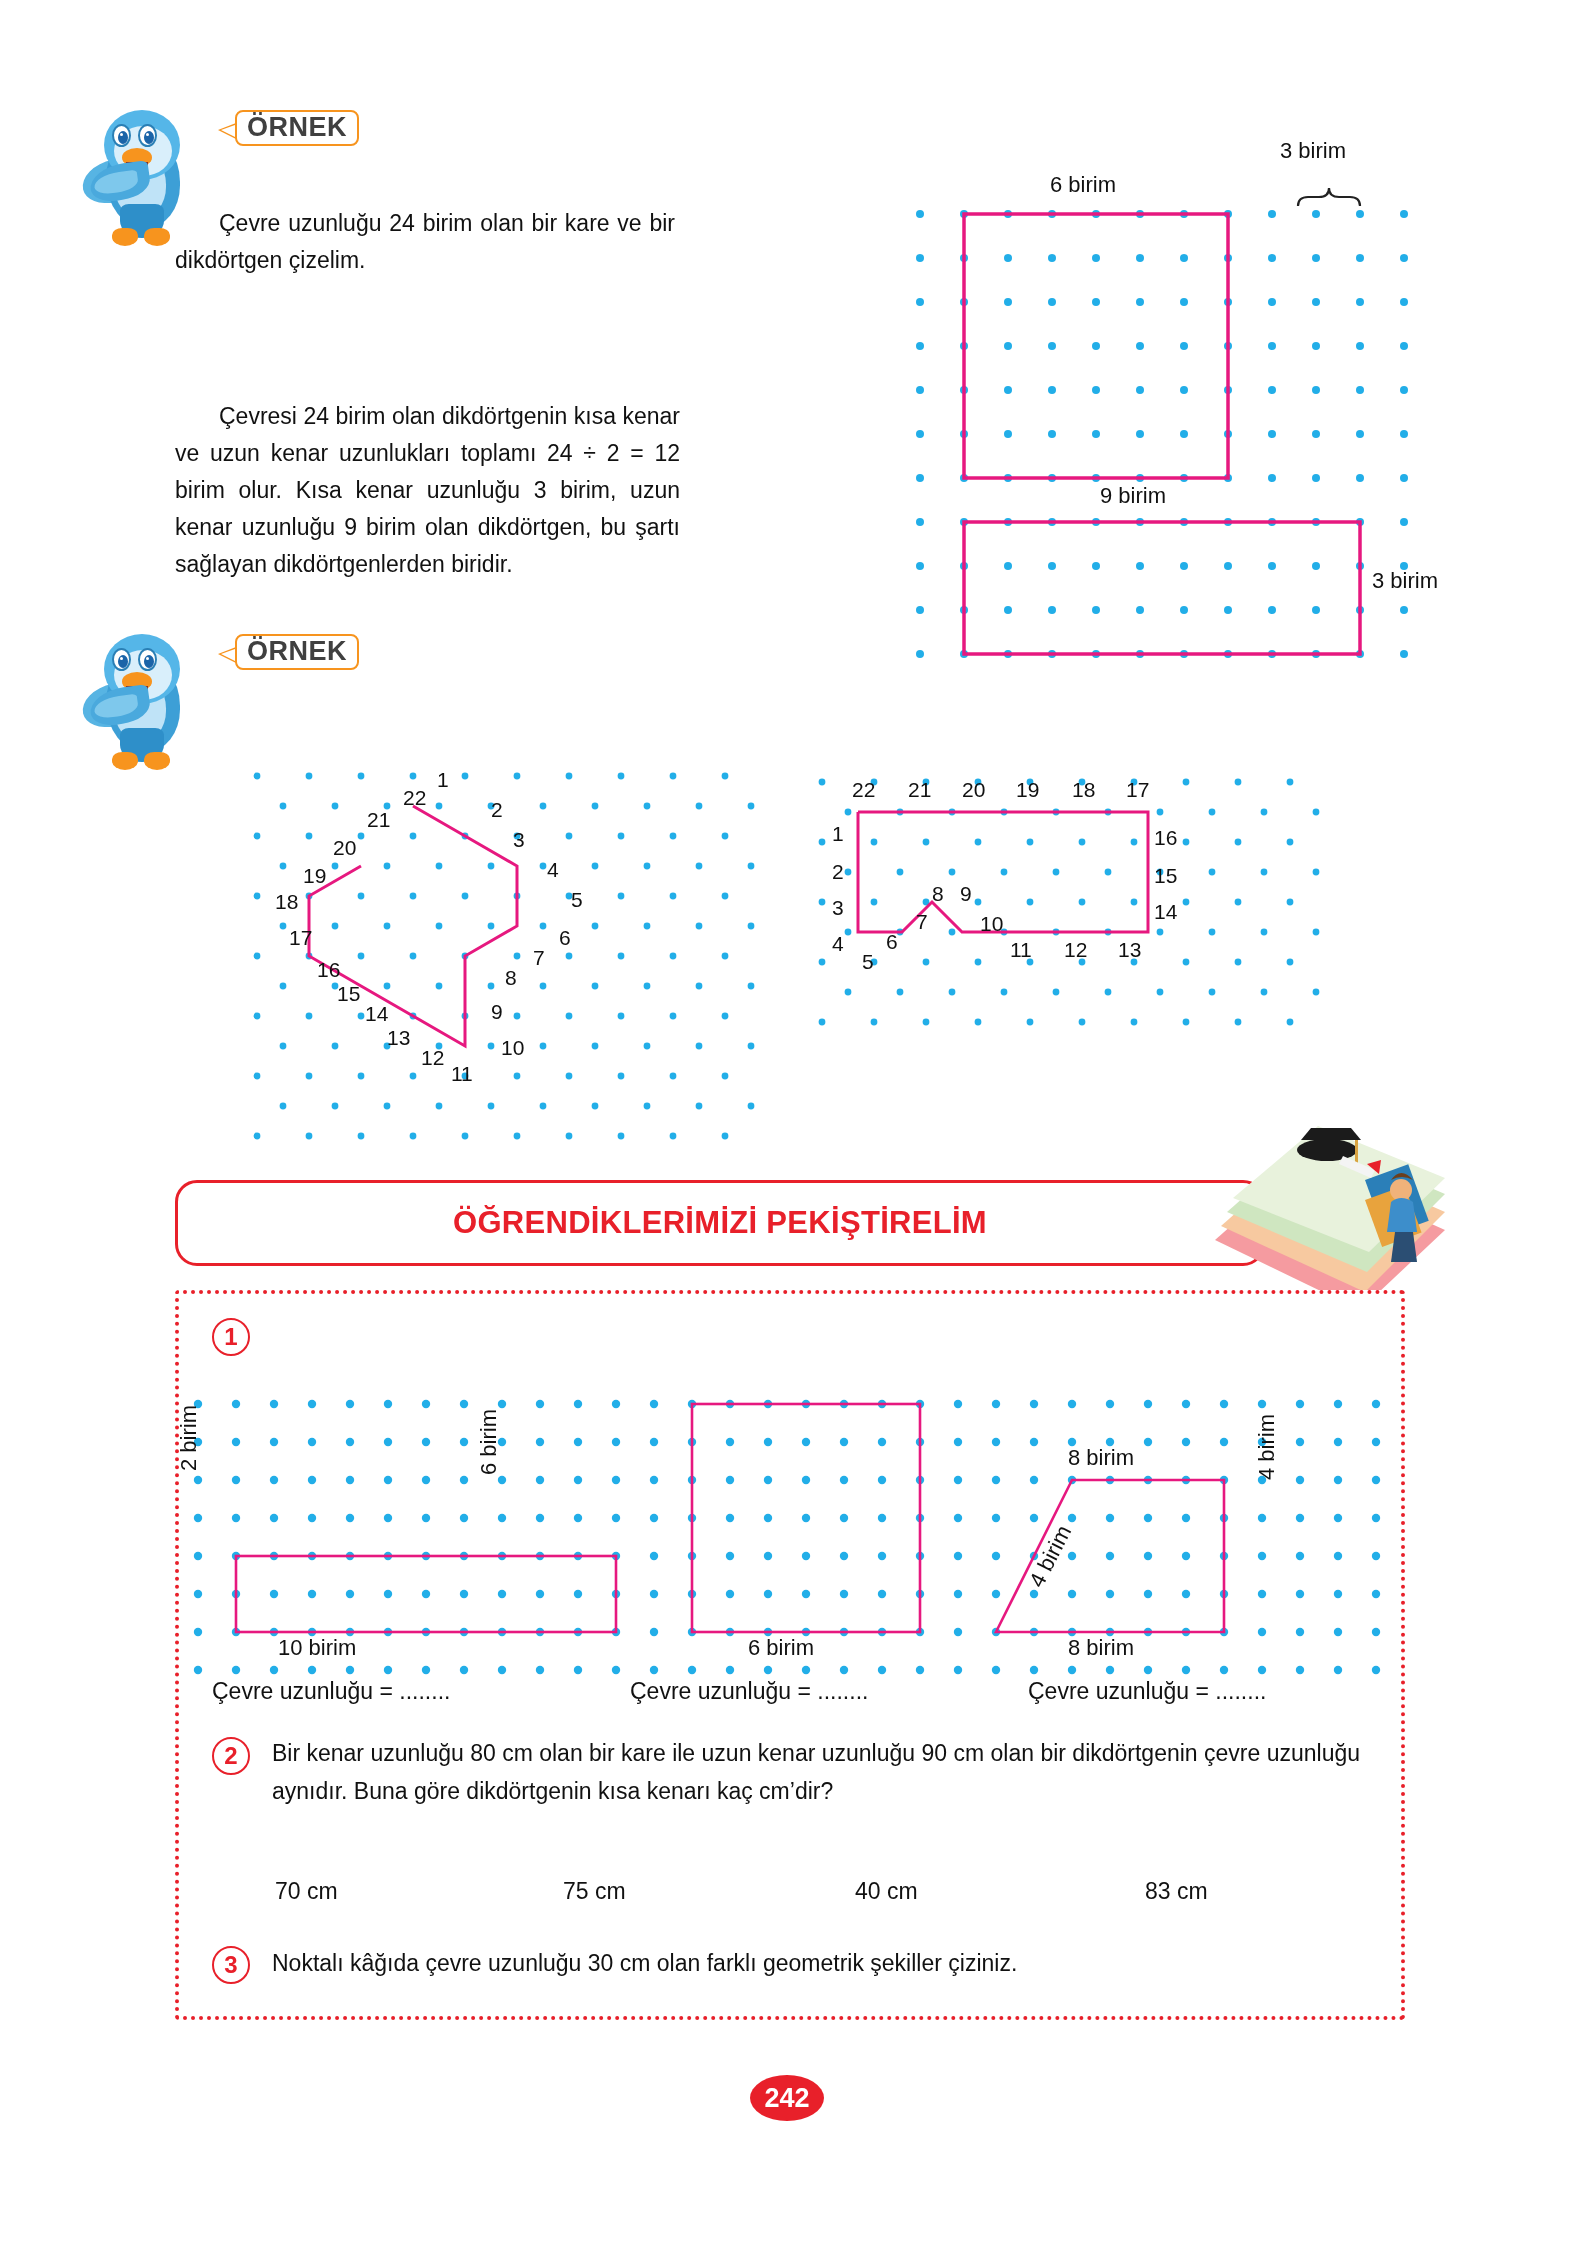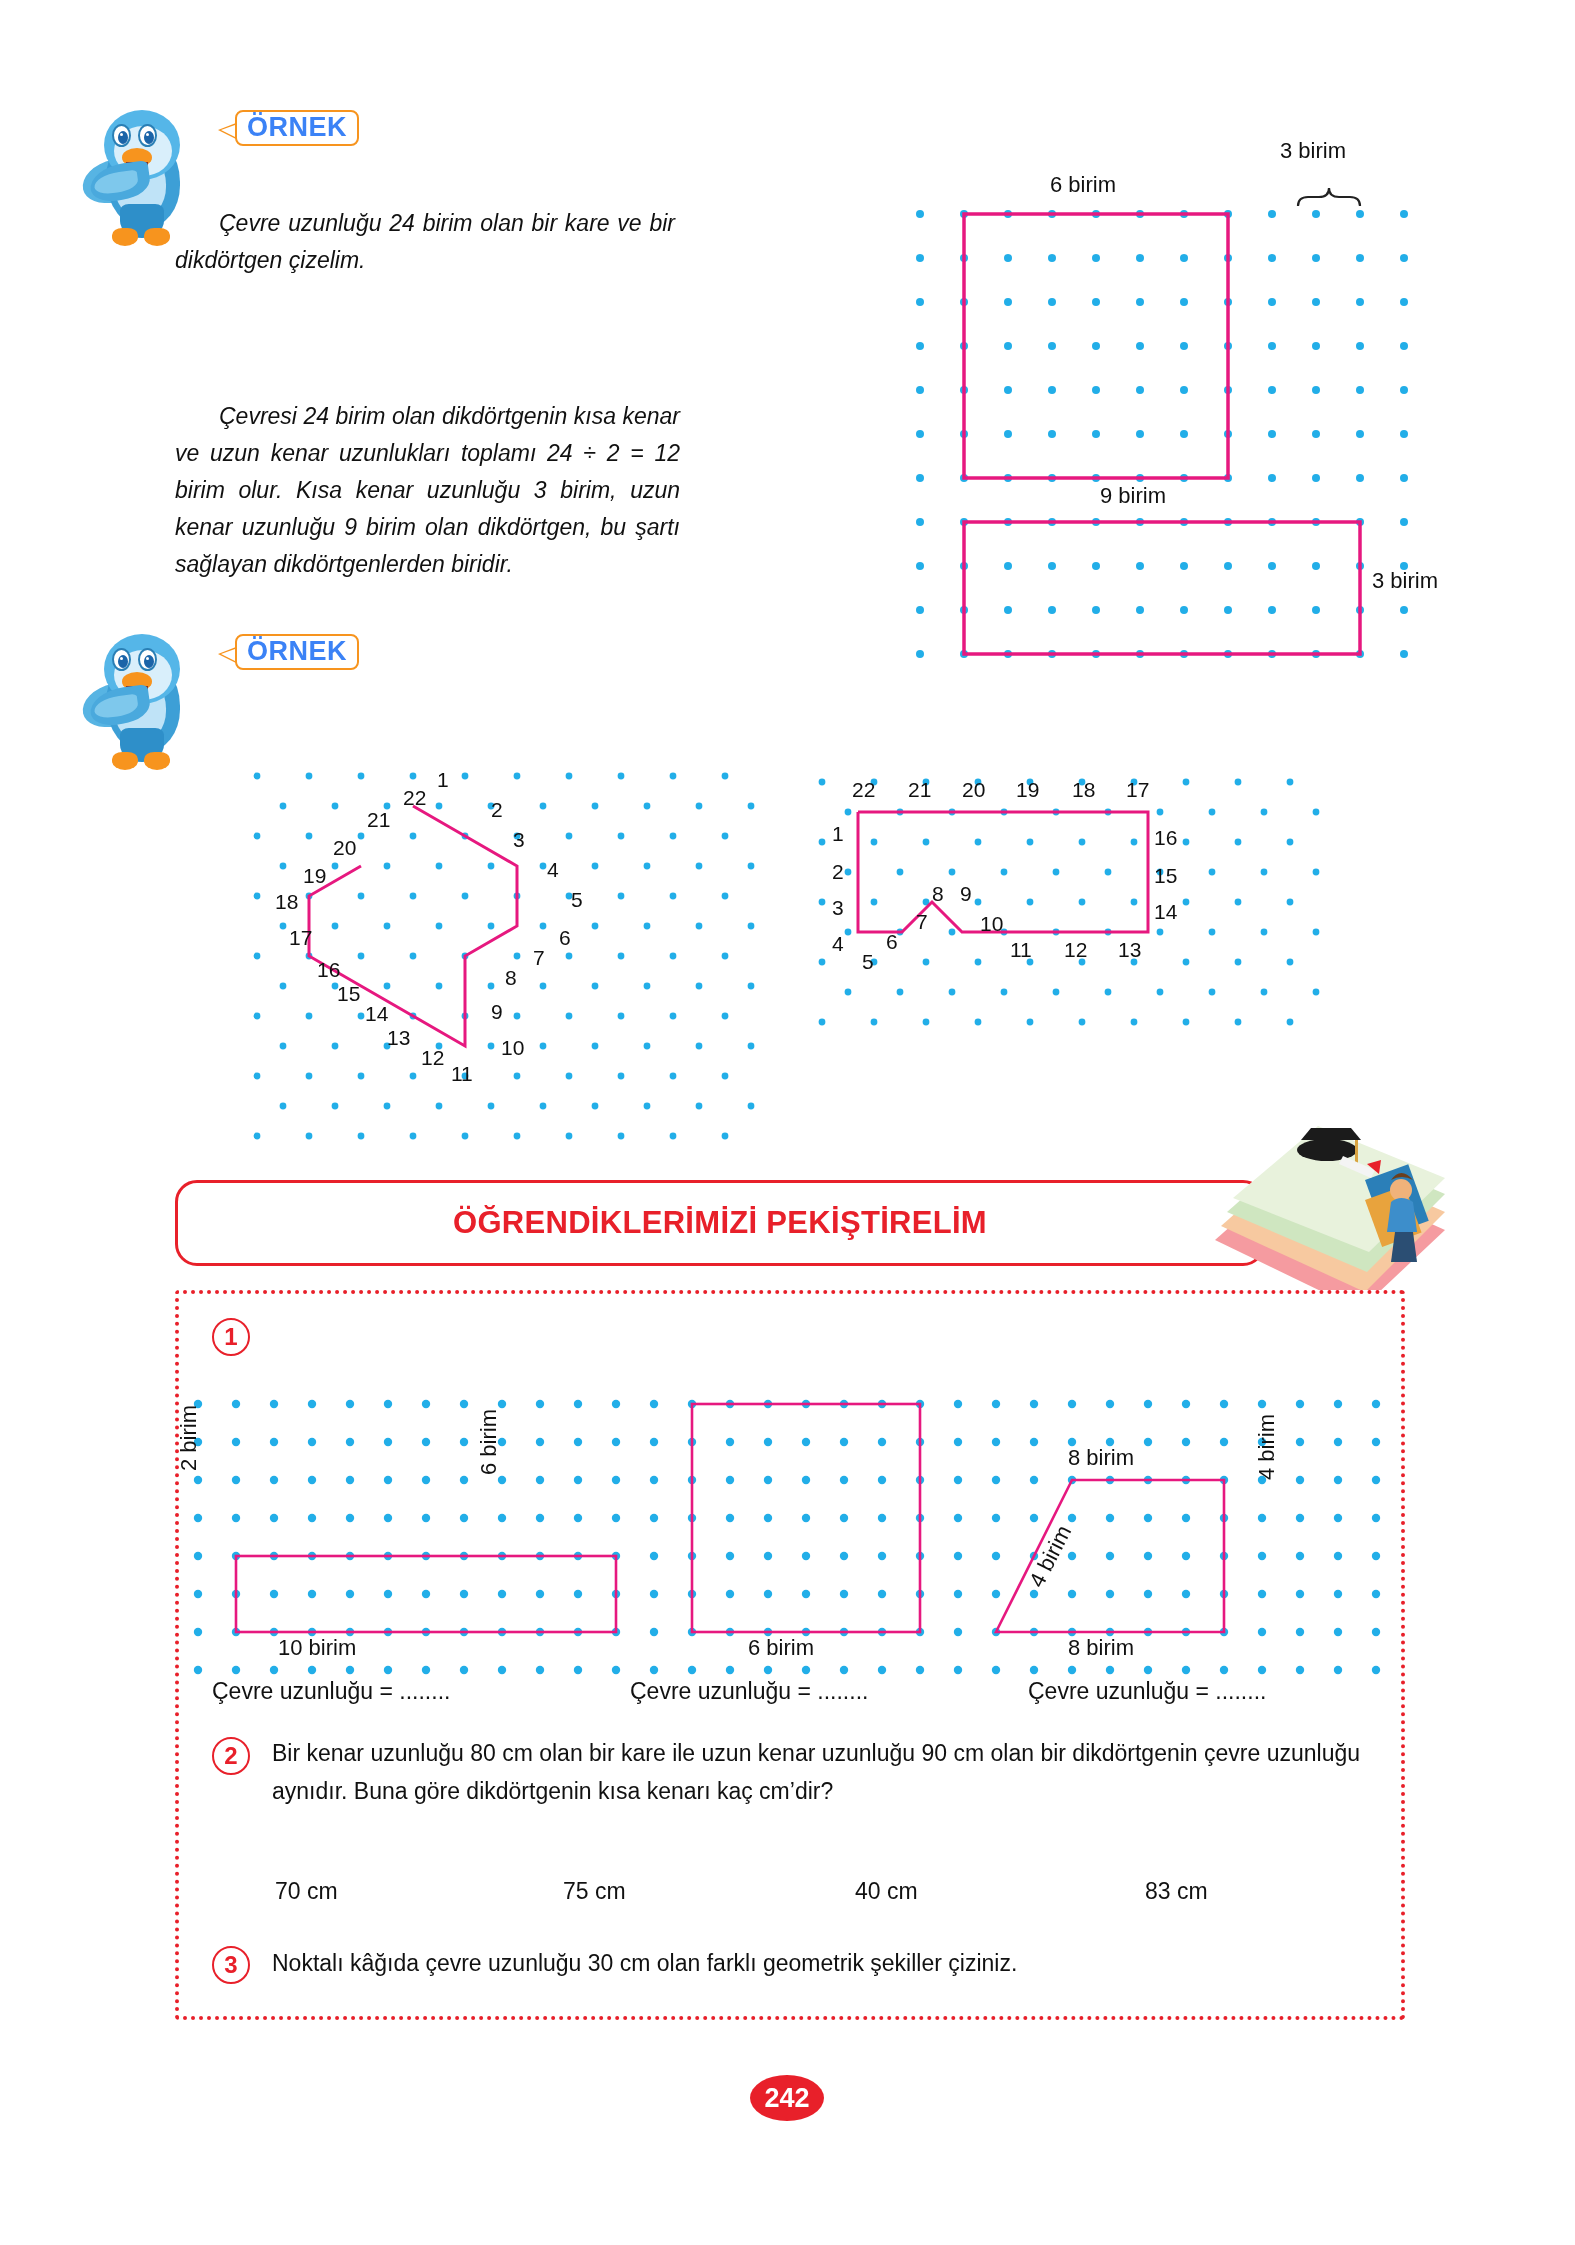--- a/index.html
+++ b/index.html
@@ -14,21 +14,21 @@
   }
   .page { position: relative; width:1575px; height:2245px; }
 
   
   .abs { position:absolute; }
 
   
   .ornek-badge {
     border: 2px solid #F7941E;
     border-radius: 8px;
-    color: #3b82f6;
+    color: #404040;
     font-weight: bold;
     font-size: 27px;
     letter-spacing: .5px;
     padding: 1px 10px 3px 10px;
     display: inline-block;
     background: #fff;
     line-height: 1.05;
     text-align: right;
   }
   .ornek-tail {
@@ -114,21 +114,20 @@
   .bird .foot.l{ left:24px; }
   .bird .foot.r{ left:56px; }
 
   
   .para {
     font-size: 23px;
     line-height: 37px;
     text-align: justify;
     text-justify: inter-word;
     color: #111;
-    font-style: italic;
   }
   .para.indent { text-indent: 44px; }
 
   
   .dotgrid { position:absolute; }
 
   svg.overlay { position:absolute; left:0; top:0; overflow:visible; }
 
   .lbl {
     position:absolute;

